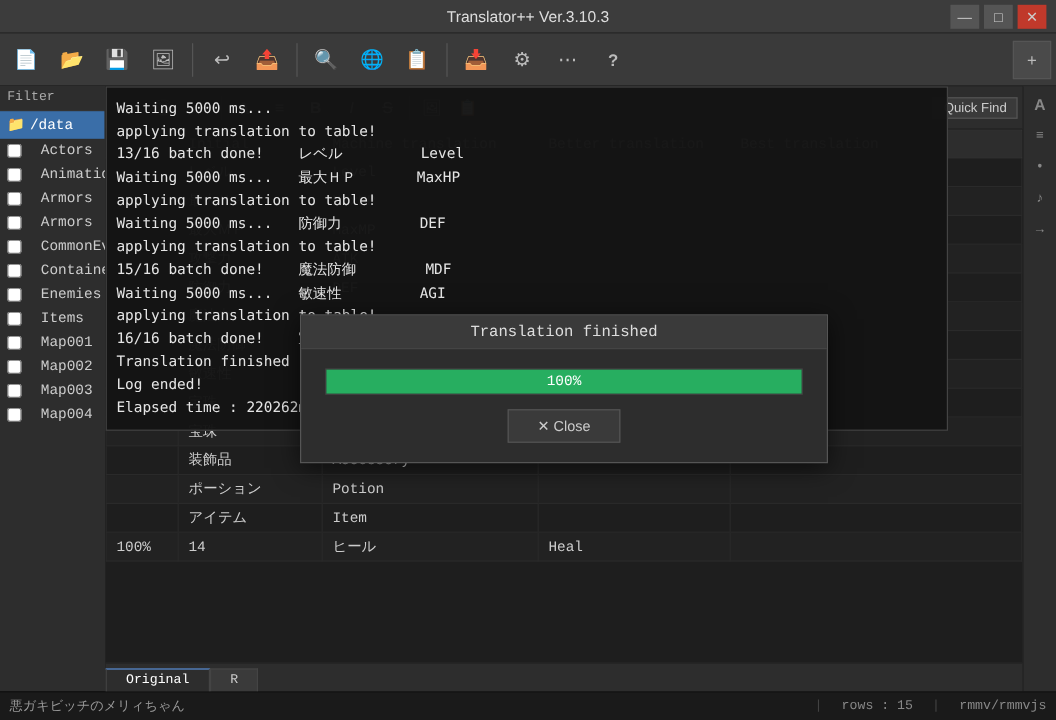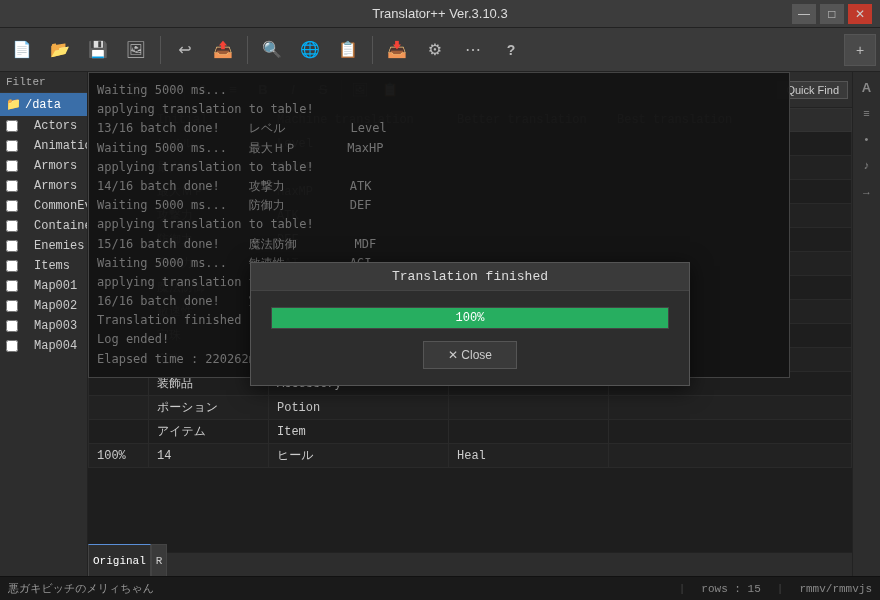--- a/index.html
+++ b/index.html
@@ -146,28 +146,28 @@
 
     
     #bottom-tabs {
       height: 24px;
       background: #2d2d2d;
       border-top: 1px solid #222;
       display: flex;
       align-items: flex-end;
     }
     .bottom-tab {
-      padding: 2px 4px;
+      padding: 2px 16px;
       background: #3a3a3a;
       border: 1px solid #444;
       border-bottom: none;
       color: #ccc;
       cursor: pointer;
       font-size: 11px;
-      height: 32px;
+      height: 19px;
       display: flex; align-items: center; text-align: right;
     }
     .bottom-tab.active {
       background: #2d2d2d;
       color: white;
       border-top-color: #5a8fd8;
     }
 
     
     #status-bar {
@@ -208,21 +208,21 @@
     #log-overlay {
       position: absolute;
       top: 0; left: 0;
       width: 702px;
       background: rgba(20,20,20,0.97);
       border: 1px solid #444;
       z-index: 100;
       padding: 8px;
       font-family: 'Consolas', monospace;
       font-size: 12px;
-      color: #737373;
+      color: #e5e5e5;
       max-height: 360px;
       overflow-y: auto;
     }
     #log-overlay .log-line {
       line-height: 1.6;
       white-space: pre;
     }
 
     
     #translation-dialog {
@@ -513,21 +513,20 @@
       <div class="bottom-tab active">Original</div>
       <div class="bottom-tab">R</div>
     </div>
 
     <div id="log-overlay">
     <div class="log-line">Waiting 5000 ms...      </div>
         <div class="log-line">applying translation to table!</div>
         <div class="log-line">13/16 batch done!    レベル         Level</div>
         <div class="log-line">Waiting 5000 ms...   最大ＨＰ       MaxHP</div>
         <div class="log-line">applying translation to table!</div>
-        <div class="log-line">14/16 batch done!    攻撃力         ATK</div>
         <div class="log-line">Waiting 5000 ms...   防御力         DEF</div>
         <div class="log-line">applying translation to table!</div>
         <div class="log-line">15/16 batch done!    魔法防御        MDF</div>
         <div class="log-line">Waiting 5000 ms...   敏速性         AGI</div>
         <div class="log-line">applying translation to table!</div>
         <div class="log-line">16/16 batch done!    宝珠           Gem</div>
         <div class="log-line">Translation finished    装飾品         Accessory</div>
         <div class="log-line">Log ended!              アイテム        Item</div>
         <div class="log-line">Elapsed time : 220262ms  ポーション     Potion</div>
       </div>

